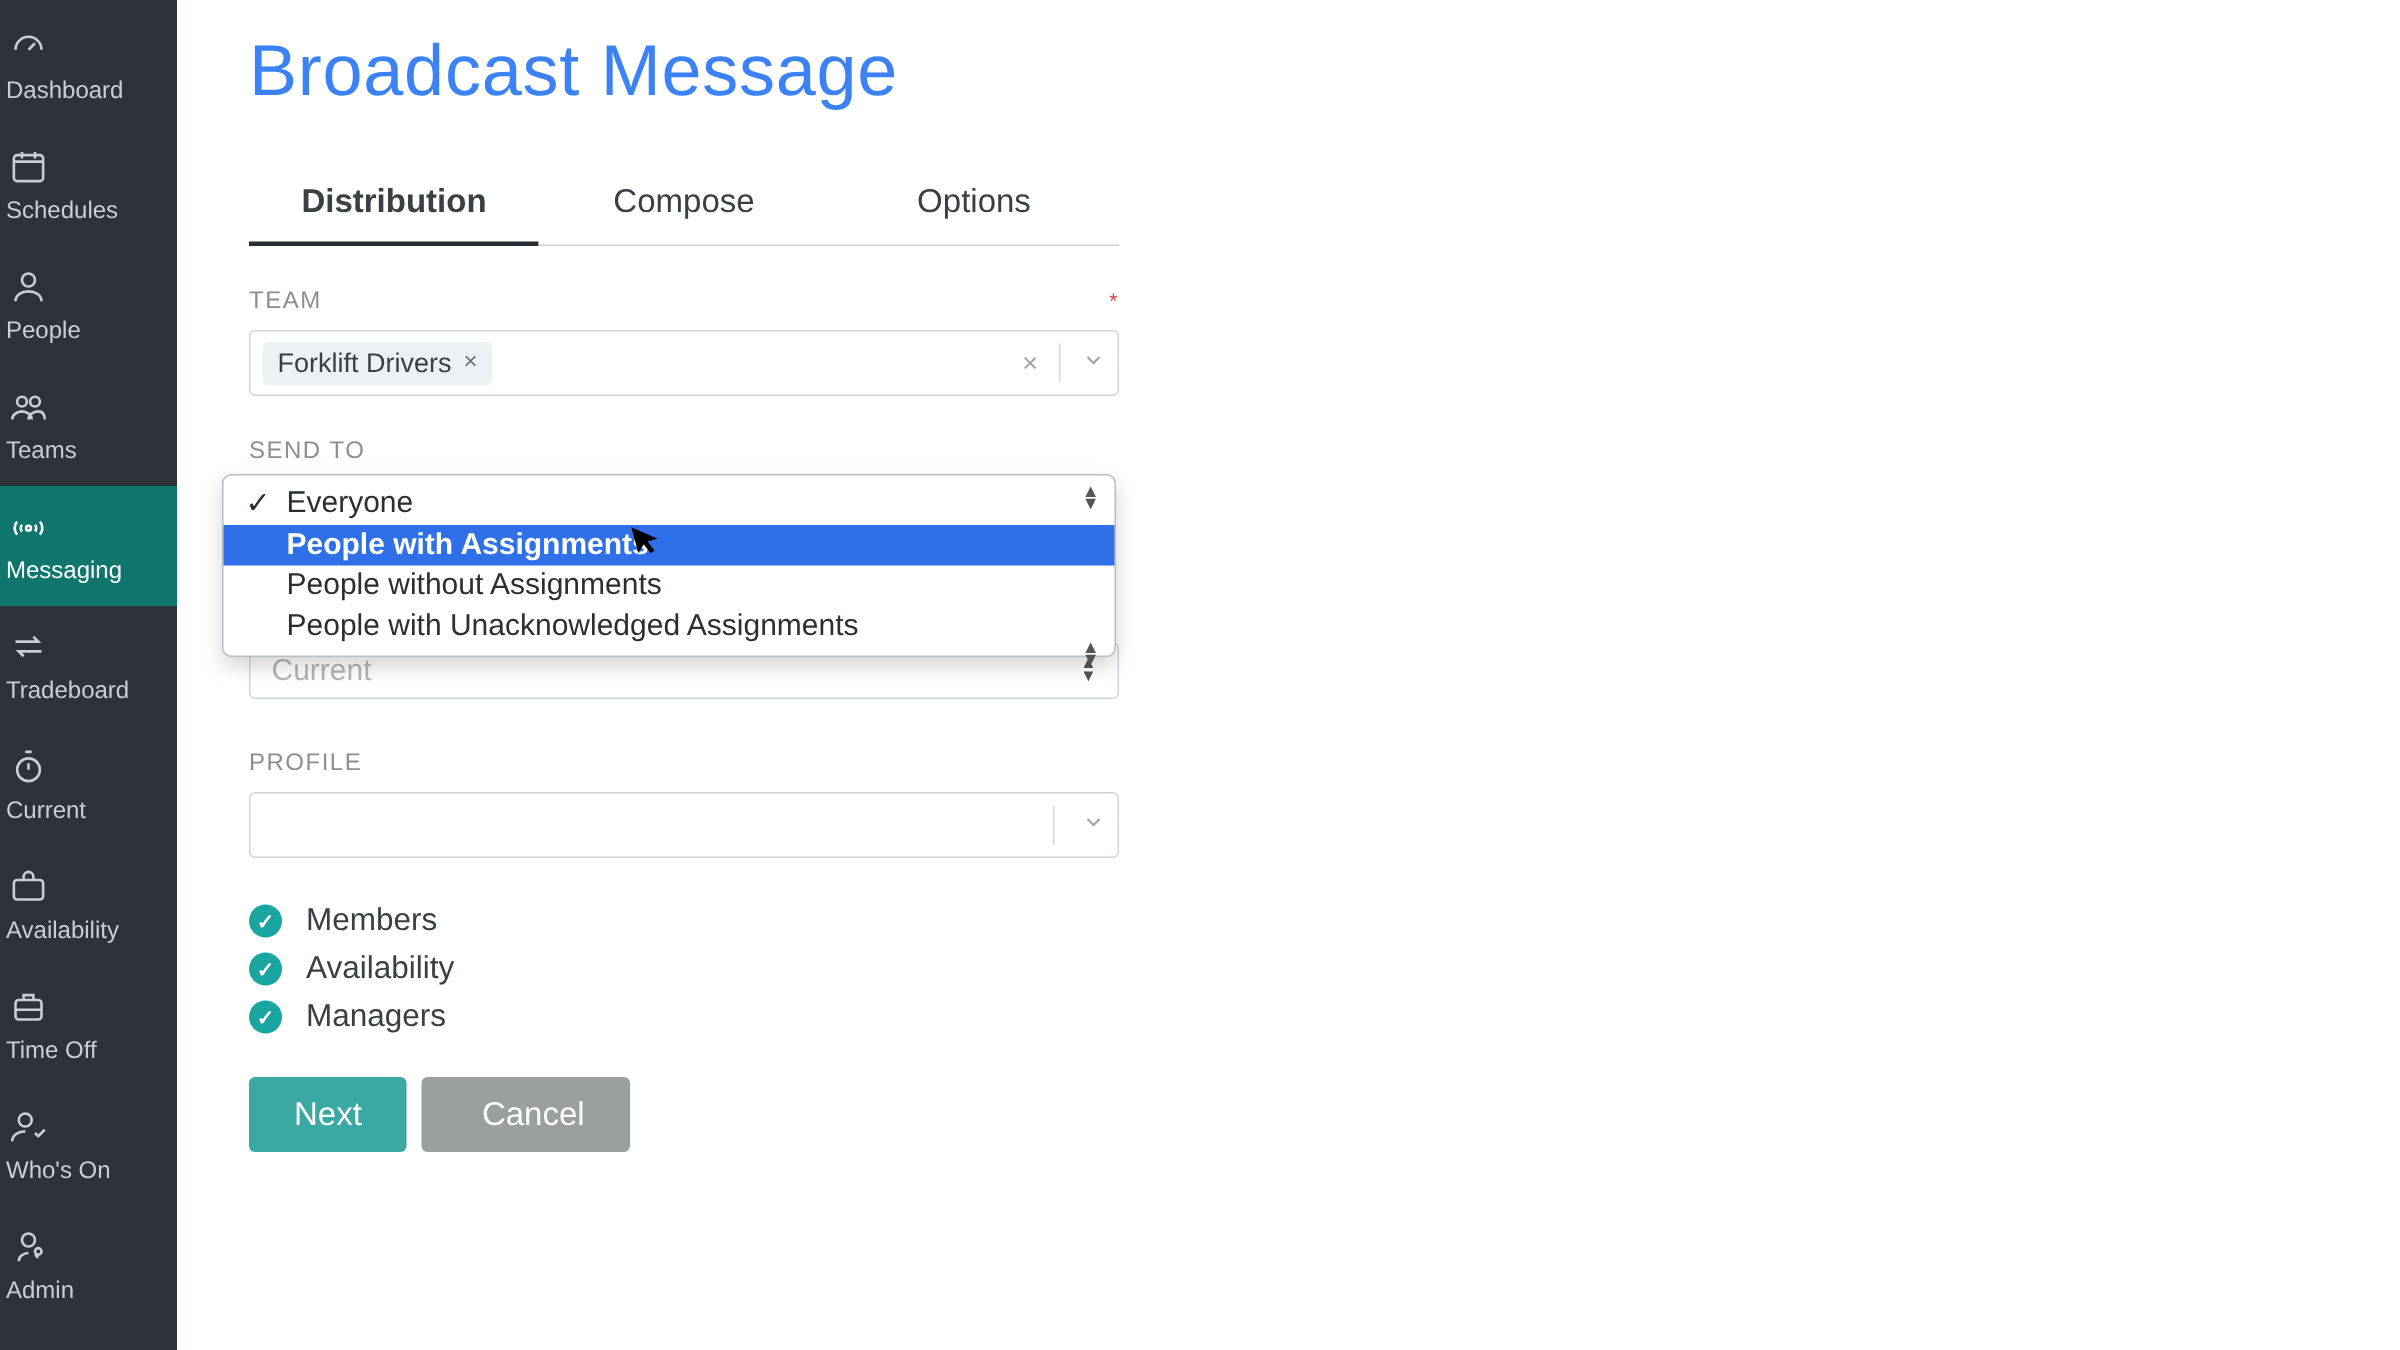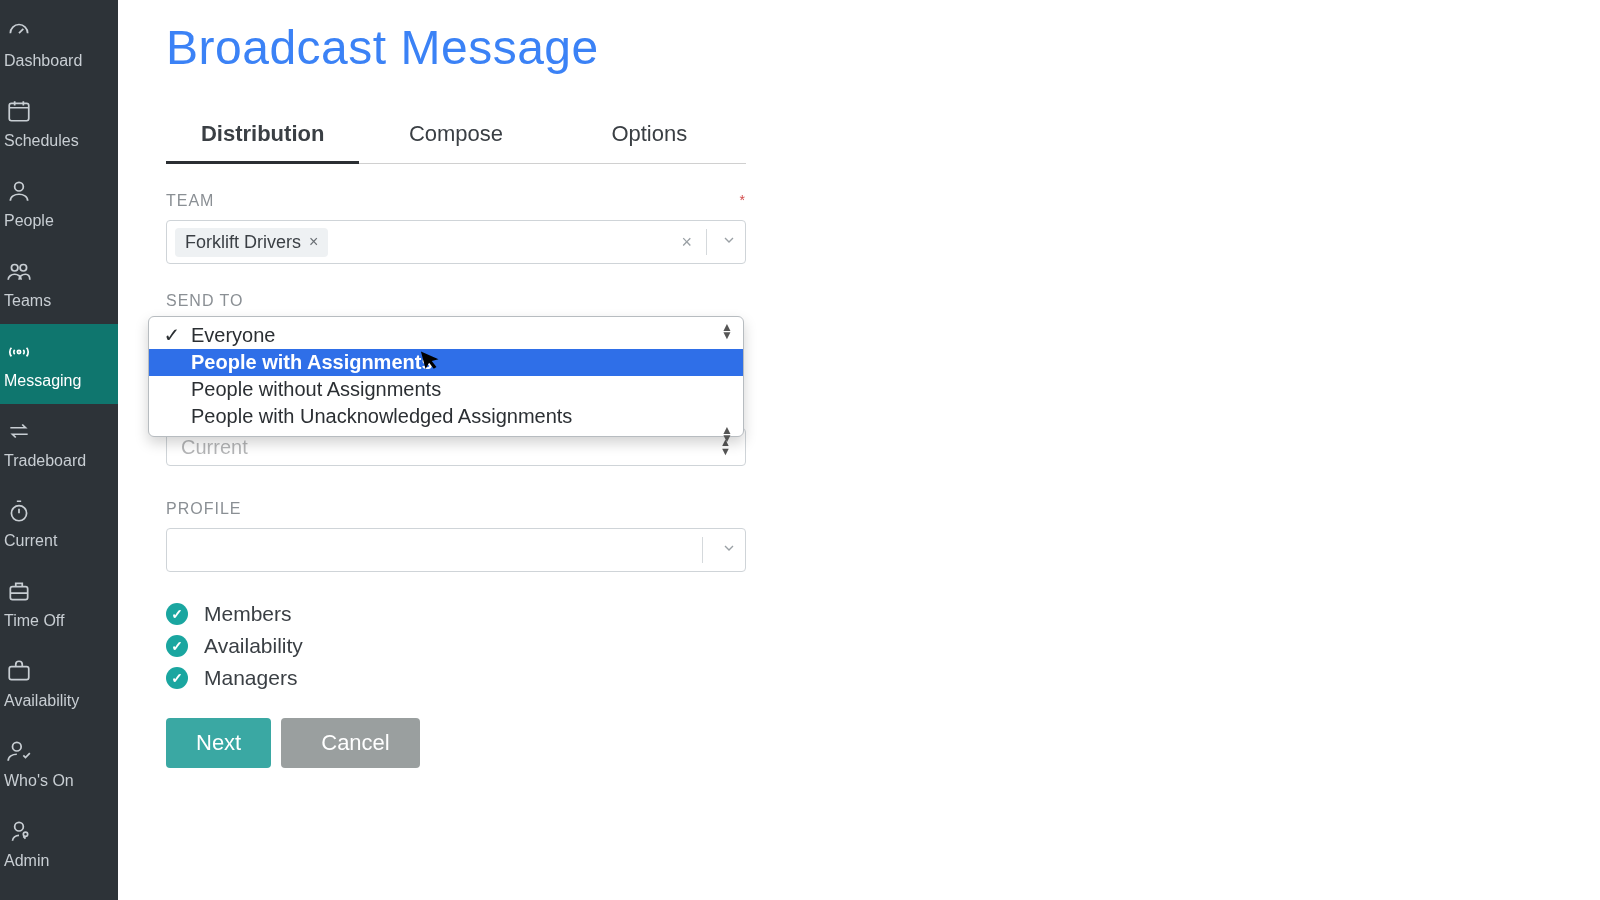--- a/index.html
+++ b/index.html
@@ -198,34 +198,34 @@
       <svg viewBox="0 0 24 24" width="26" height="26">
           <circle cx="12" cy="14" r="7"></circle>
           <path d="M12 10v4M10 3h4"></path>
         </svg>
     </span>
     <span>Current</span>
   </div>
   <div class="side-item">
     <span class="side-icon">
       <svg viewBox="0 0 24 24" width="26" height="26">
+          <rect x="3" y="8" width="18" height="12" rx="2"></rect>
+          <path d="M9 8V6a3 3 0 0 1 6 0v2"></path>
+        </svg>
+    </span>
+    <span>Availability</span>
+  </div>
+  <div class="side-item">
+    <span class="side-icon">
+      <svg viewBox="0 0 24 24" width="26" height="26">
           <rect x="4" y="8" width="16" height="12" rx="2"></rect>
           <path d="M9 8V5h6v3M4 14h16"></path>
         </svg>
     </span>
     <span>Time Off</span>
-  </div>
-  <div class="side-item">
-    <span class="side-icon">
-      <svg viewBox="0 0 24 24" width="26" height="26">
-          <rect x="3" y="8" width="18" height="12" rx="2"></rect>
-          <path d="M9 8V6a3 3 0 0 1 6 0v2"></path>
-        </svg>
-    </span>
-    <span>Availability</span>
   </div>
   <div class="side-item">
     <span class="side-icon">
       <svg viewBox="0 0 24 24" width="26" height="26">
           <circle cx="10" cy="8" r="4"></circle>
           <path d="M2 21c0-4 4-6 8-6M16 16l2 2 4-4"></path>
         </svg>
     </span>
     <span>Who's On</span>
   </div>

